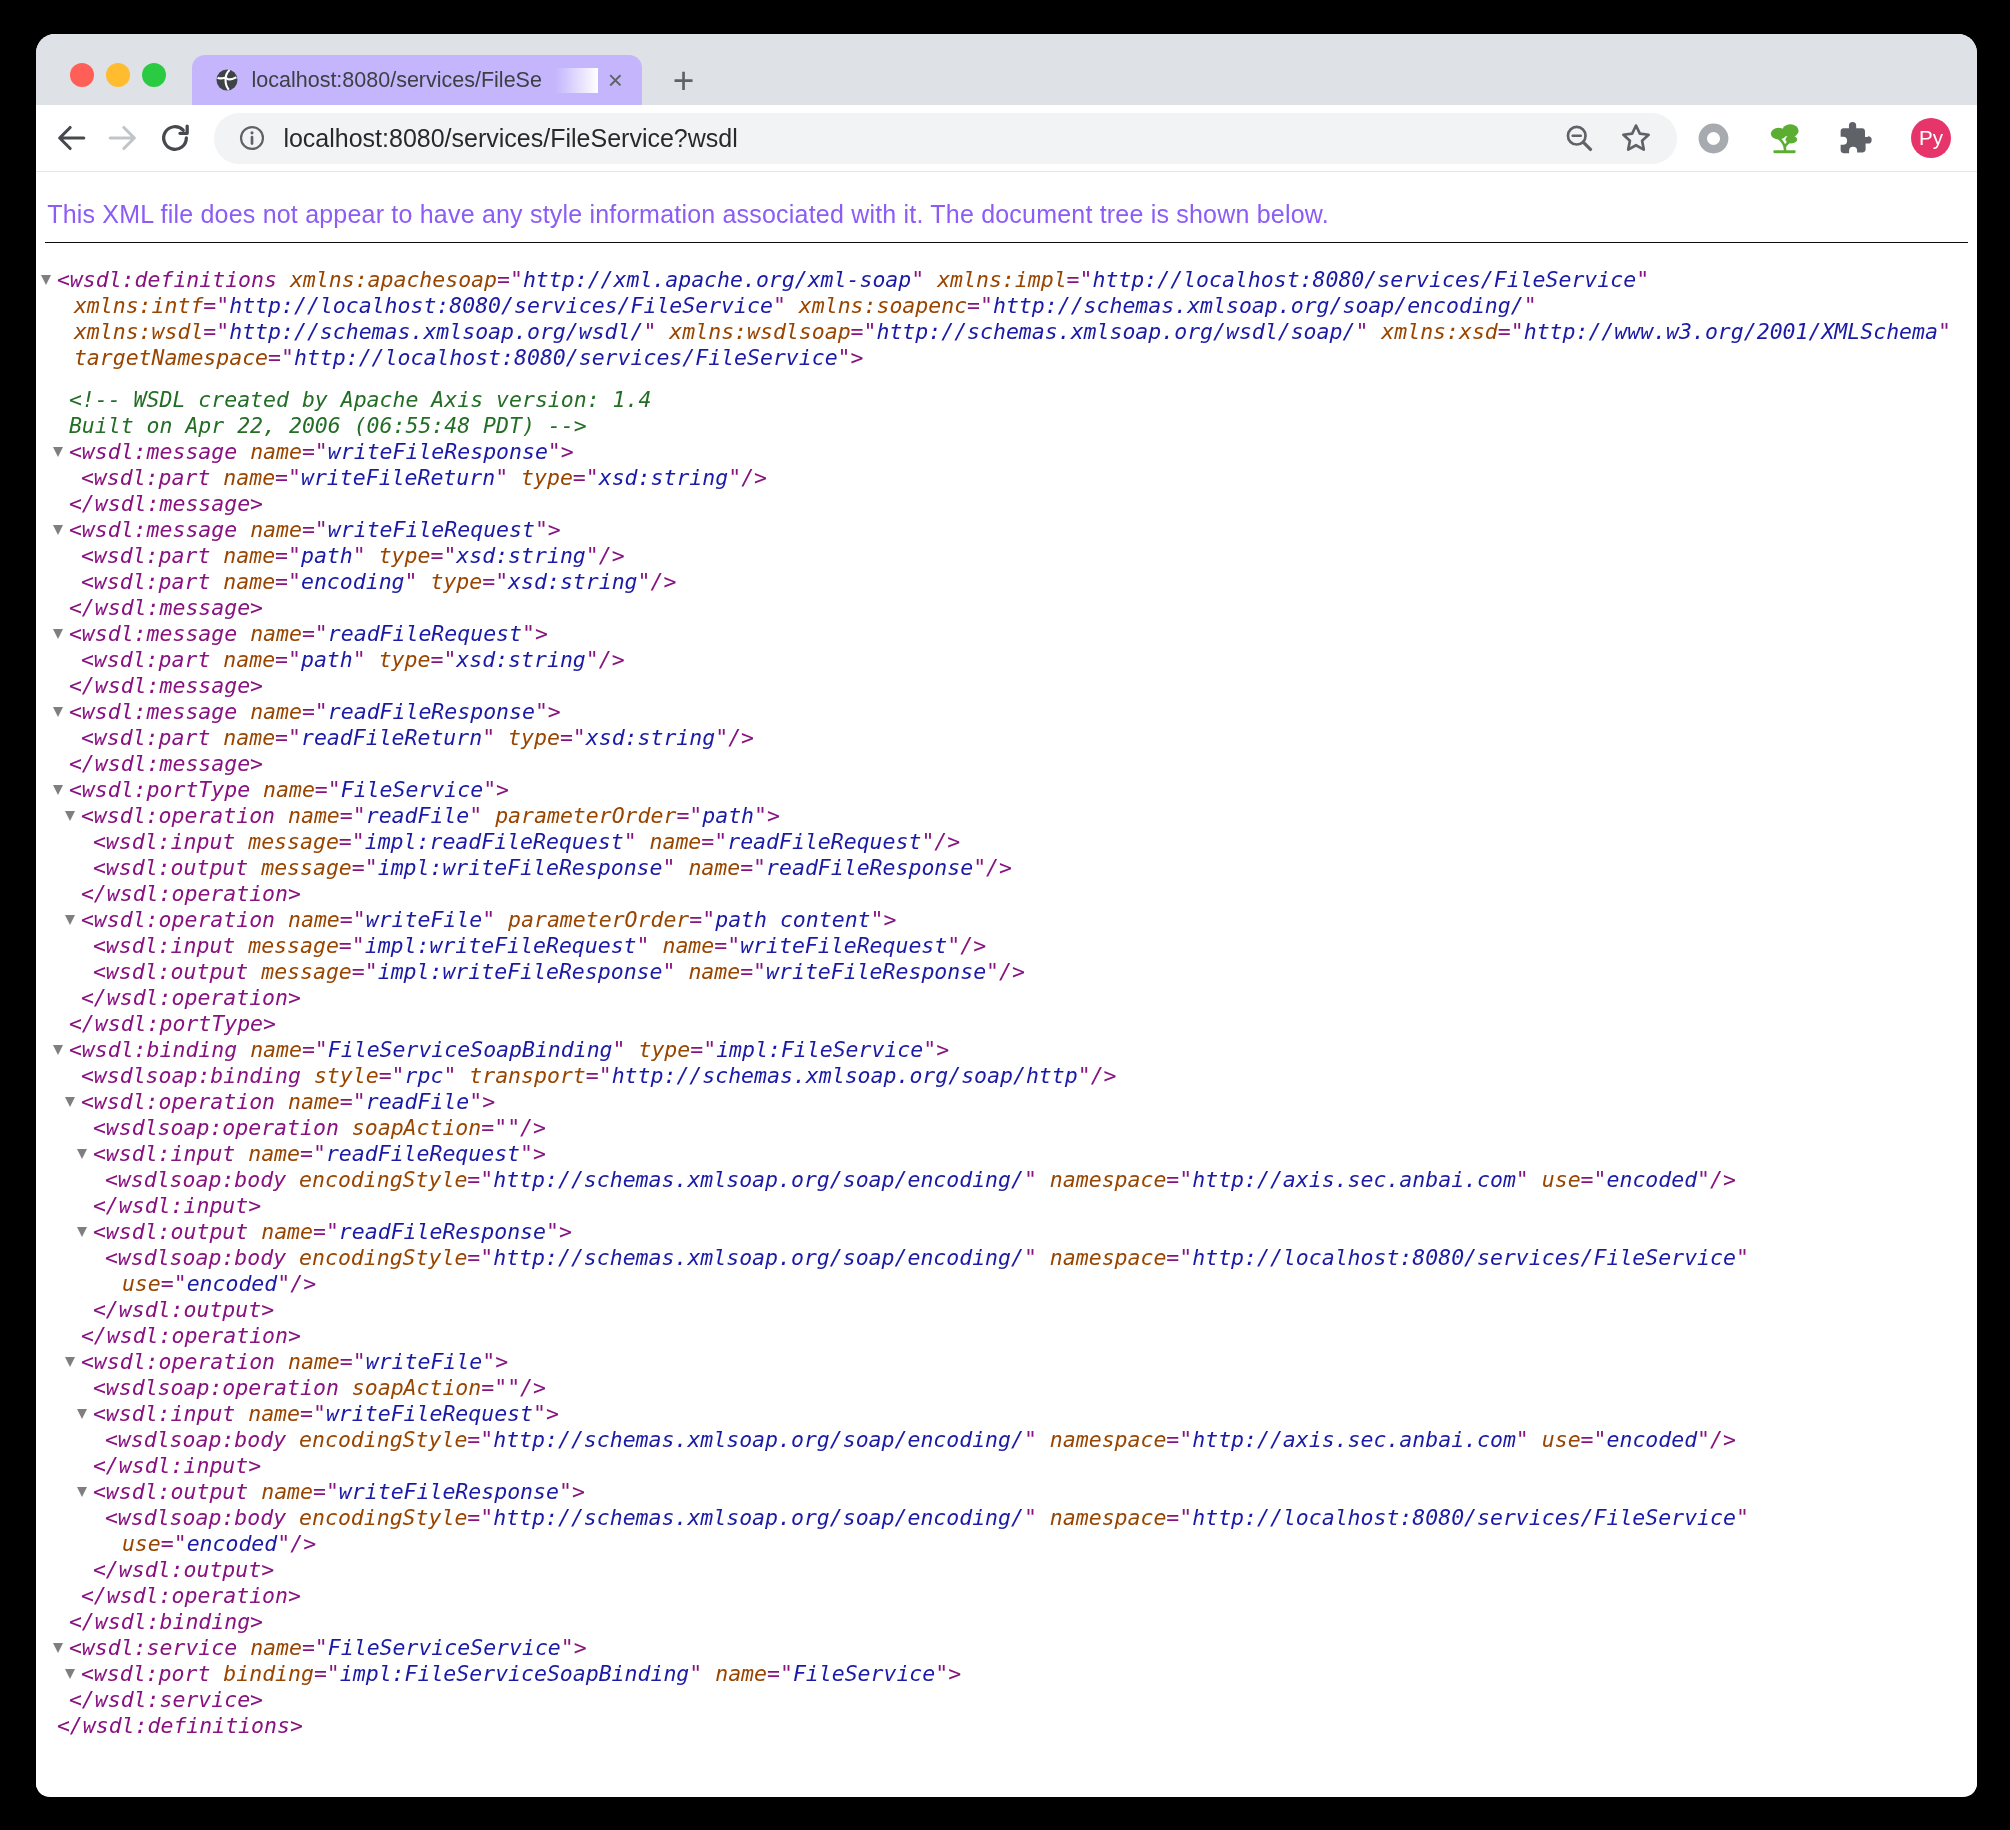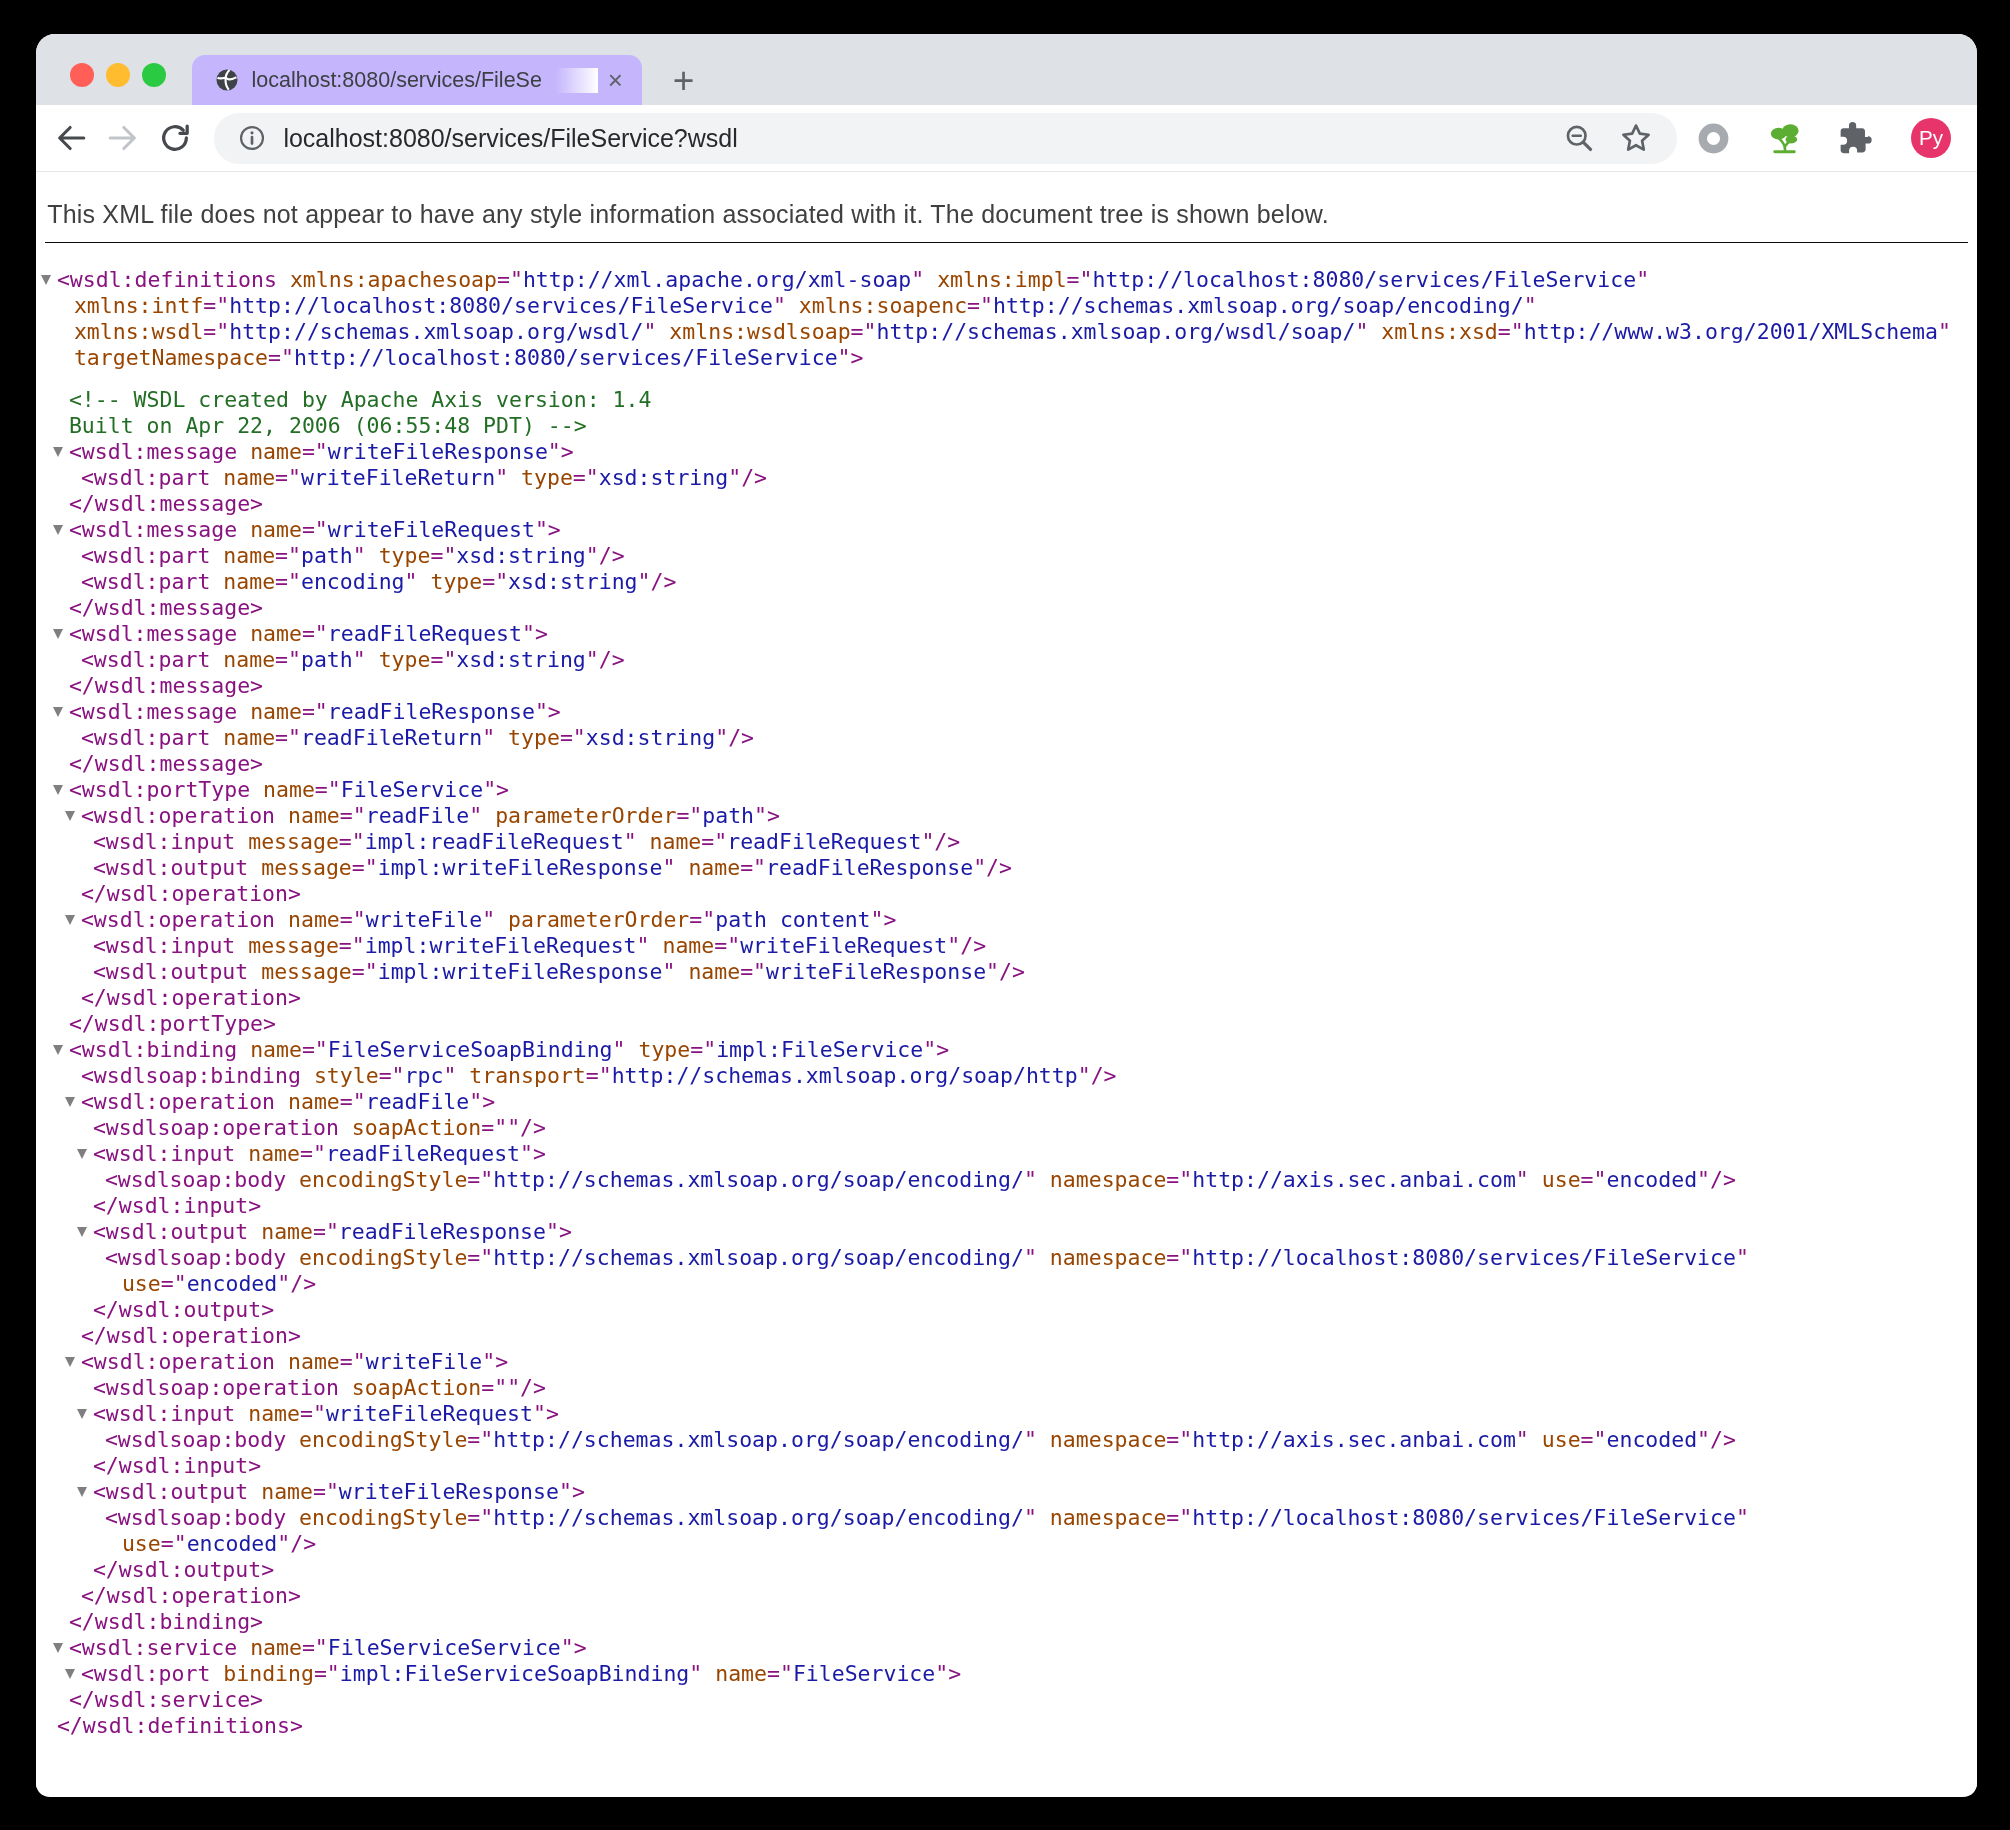--- a/index.html
+++ b/index.html
@@ -48,27 +48,27 @@
   .url{margin-left:17px;font-size:25px;color:#27292C;flex:1;white-space:nowrap;overflow:hidden;}
   .boxicons{display:flex;align-items:center;gap:24px;margin-left:11.2px;}
   .rowicons{display:flex;align-items:center;gap:32px;margin-left:17px;}
   .avatar{
     width:40px;height:40px;border-radius:50%;display:flex;align-items:center;justify-content:center;
     color:#fff;font-size:20.6px;margin-left:5.6px;
   }
   
   .content{position:relative;height:1623px;background:#fff;overflow:hidden;}
   .notice{
-    padding:28px 13px 0 11.2px;font-size:25px;color:#404040;letter-spacing:0.2px;
+    padding:28px 13px 0 11.2px;font-size:25px;color:#8b5cf6;letter-spacing:0.2px;
   }
   .rule{margin:13px 9.4px 0 9.4px;border:none;border-top:1.9px solid #0c0c0c;}
   .xml{
     padding:24px 0 0 1.9px;font-family:"DejaVu Sans Mono",monospace;font-size:21.5px;
   }
-  .xline{position:relative;height:26px;line-height:26px;white-space:pre;}
+  .xline{position:relative;height:26px;line-height:26px;white-space:pre;font-style:italic;}
   .arr{
     position:absolute;top:8.4px;width:0;height:0;
     border-left:5.6px solid transparent;border-right:5.6px solid transparent;border-top:10.3px solid #7f7f7f;
   }
   .tg{color:var(--tag,#881280);}
   .an{color:var(--attr-name,#994500);}
   .av{color:var(--attr-value,#1A1AA6);}
   .pq{color:var(--tag,#881280);}
   .cm{color:var(--comment,#236E25);}
   .icon-stroke{stroke:#5F6368;fill:none;stroke-linecap:round;stroke-linejoin:round;}

